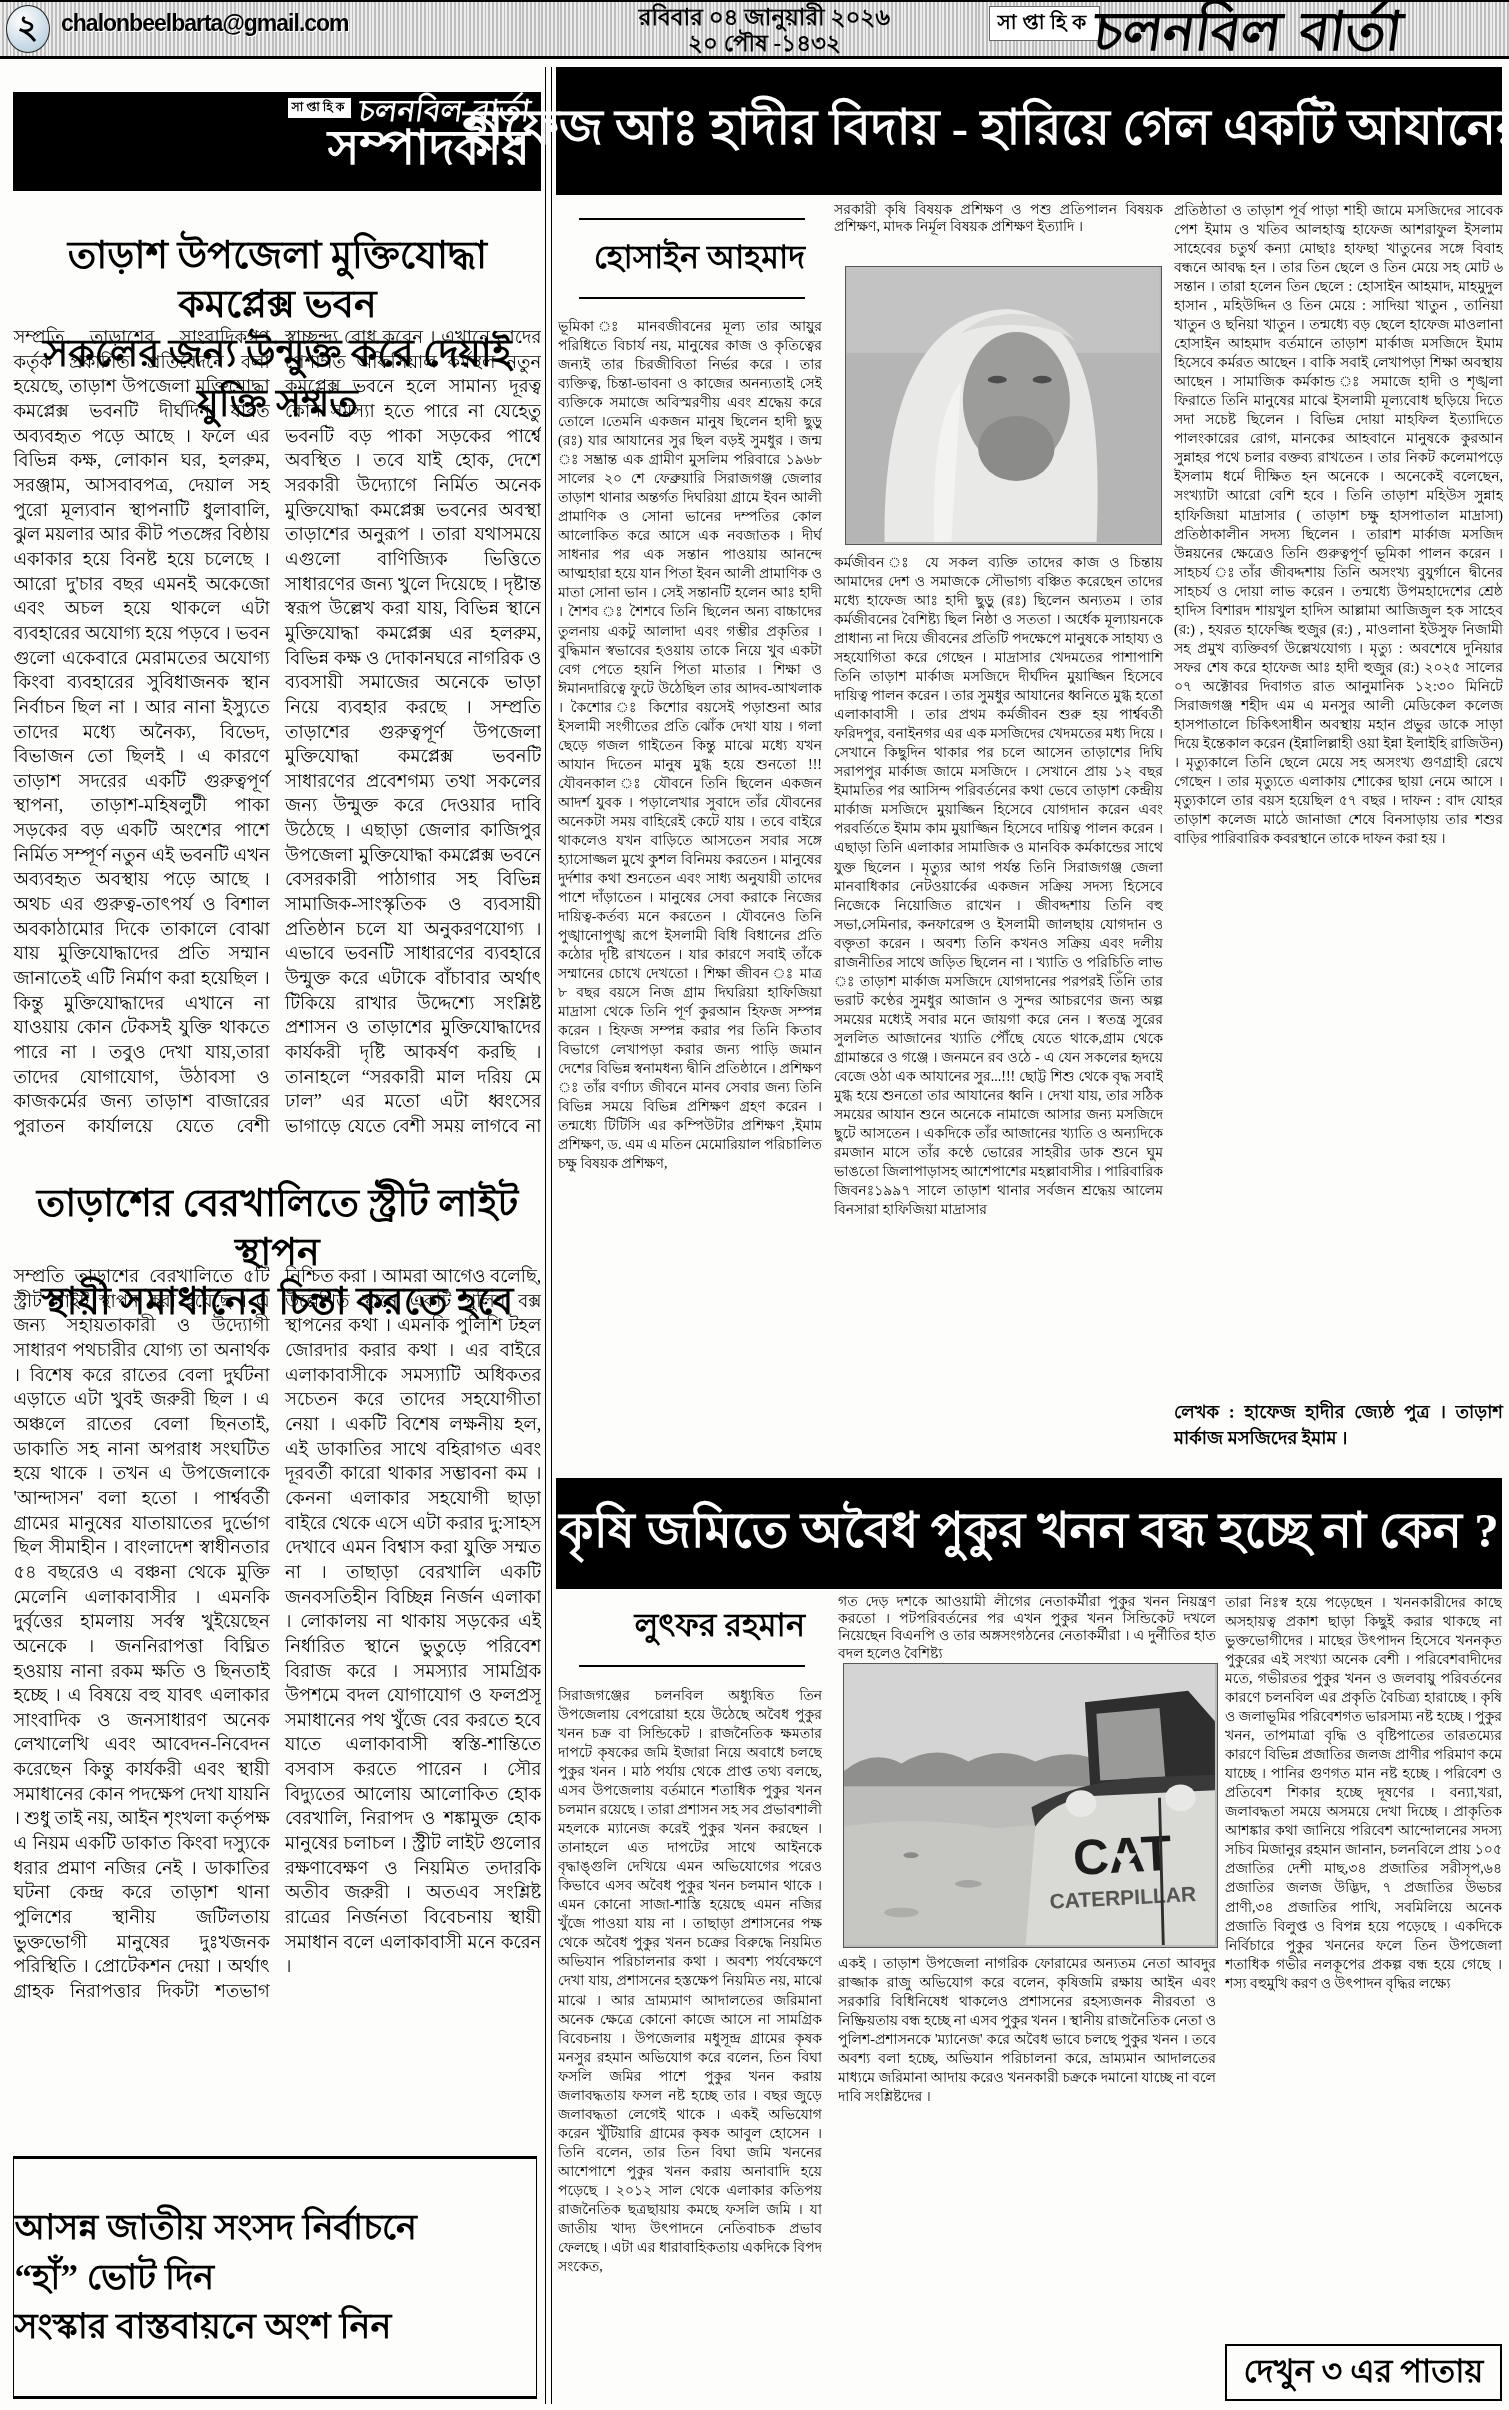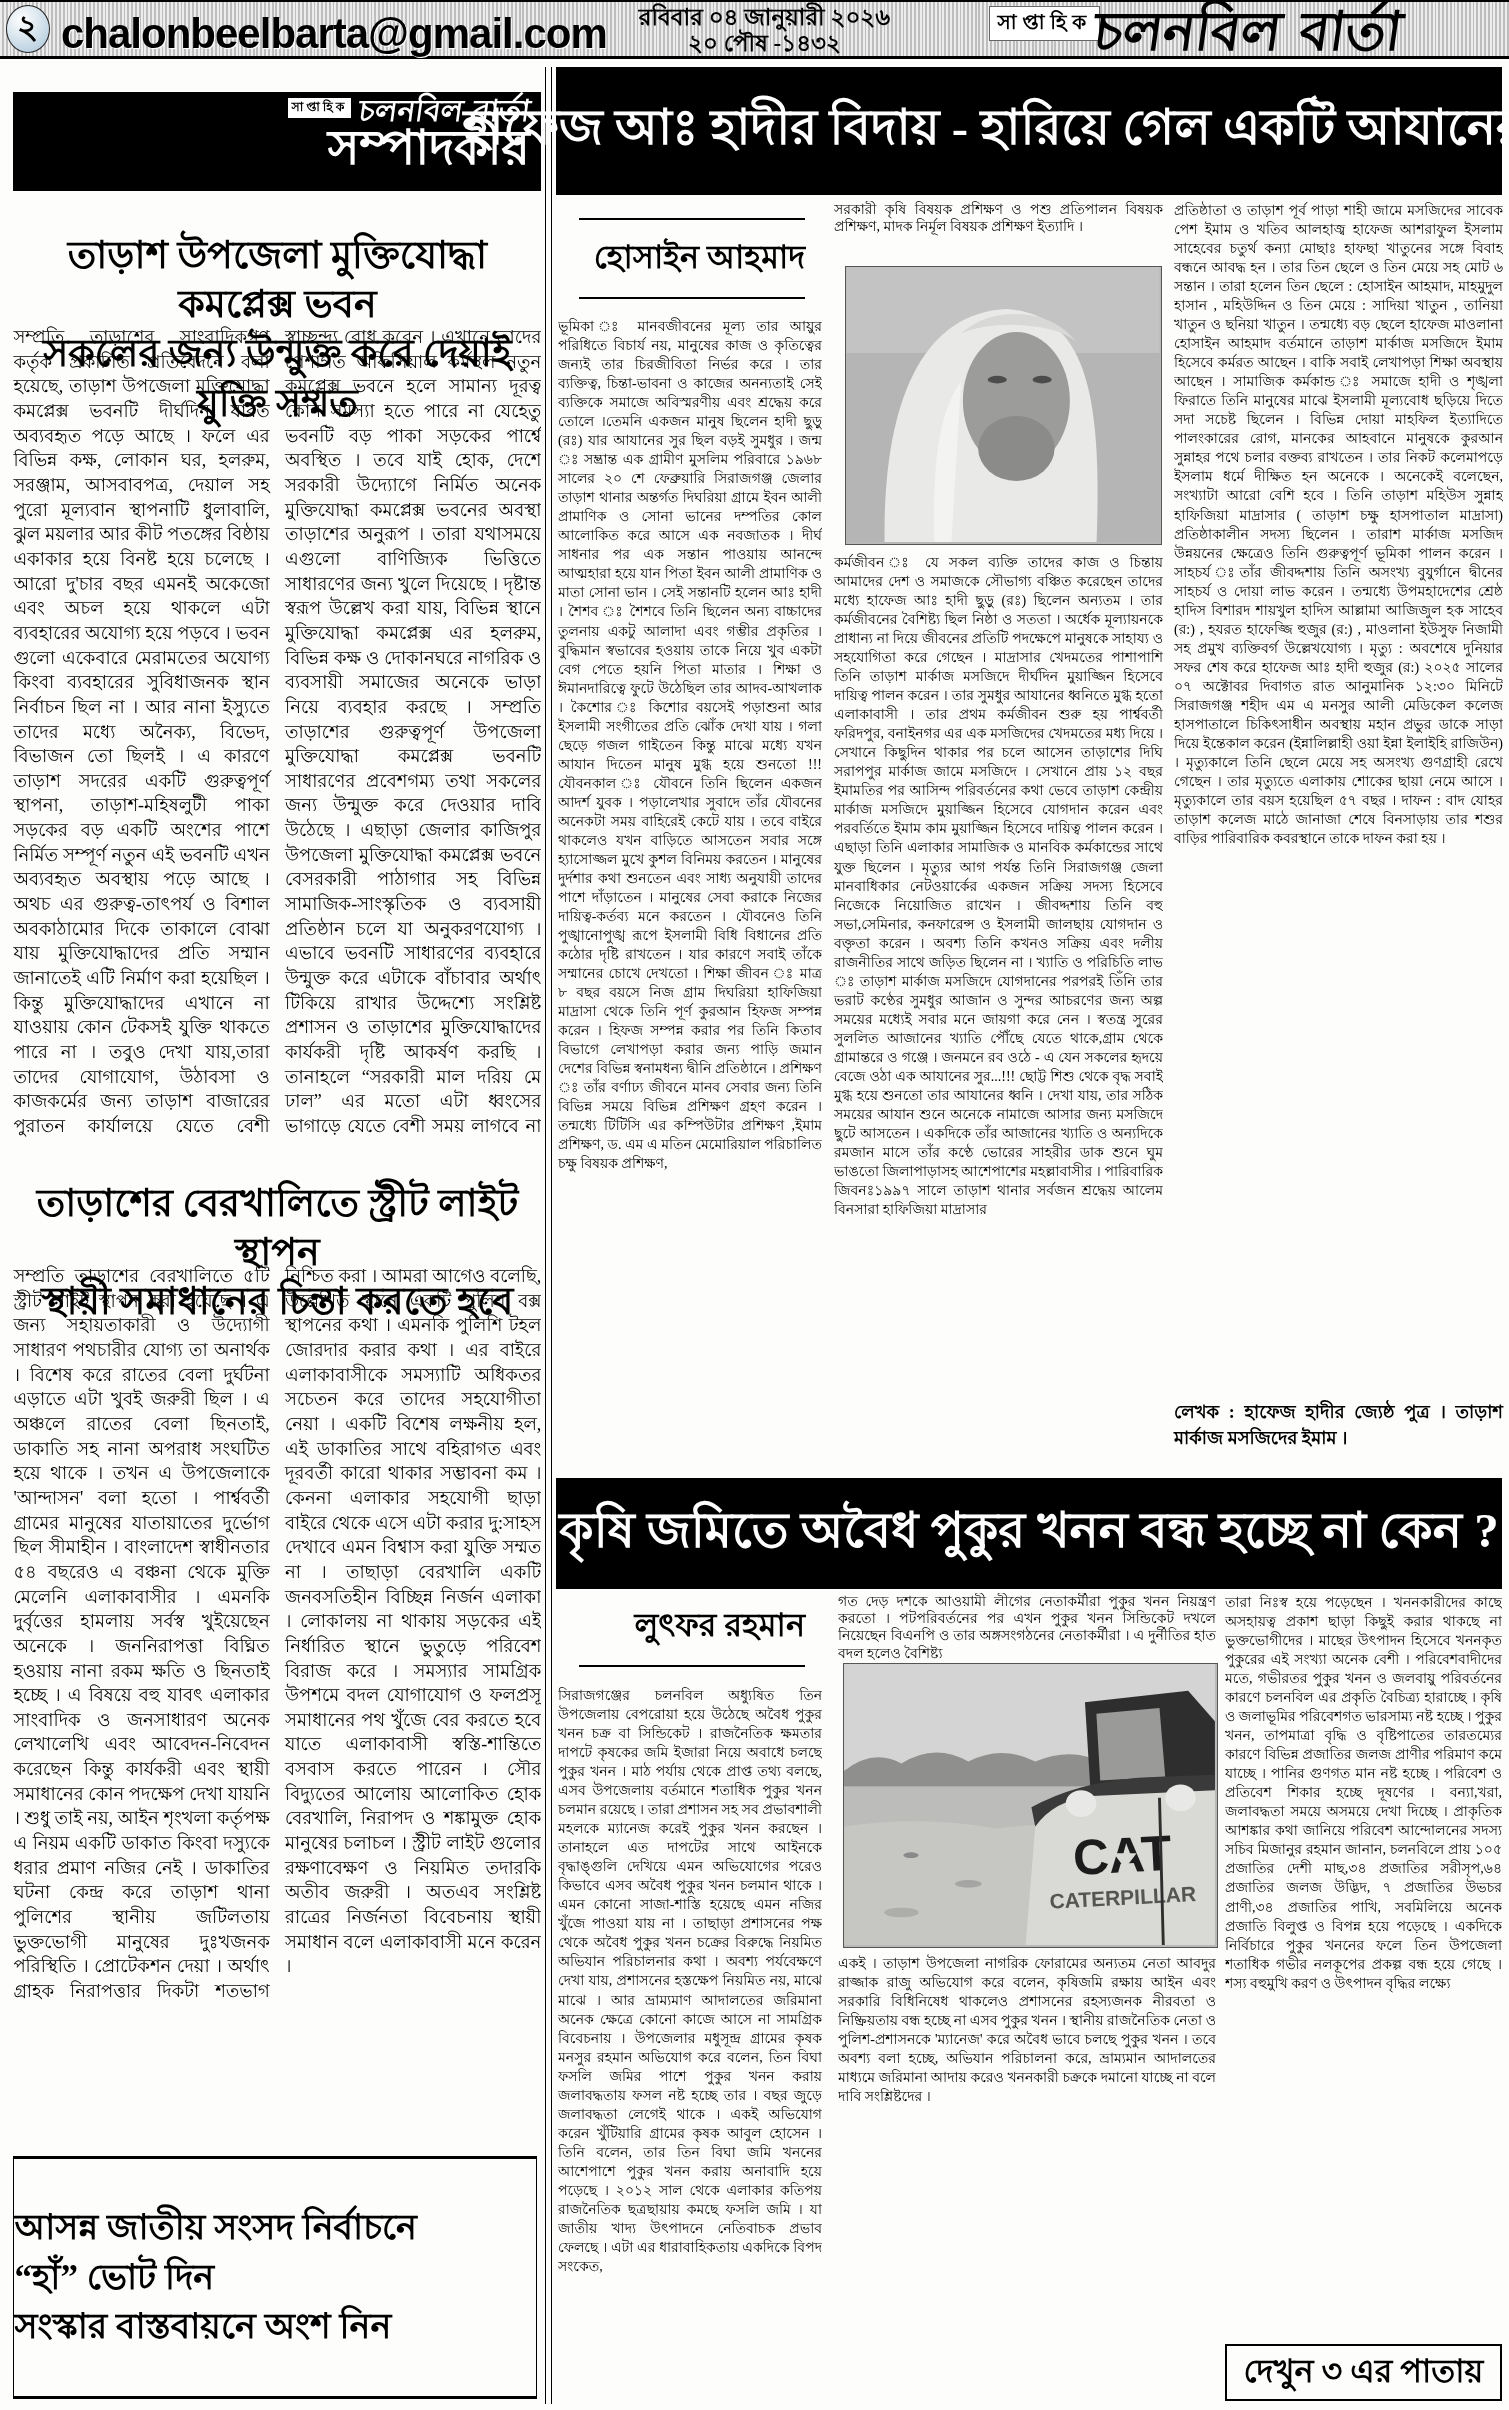--- a/index.html
+++ b/index.html
@@ -6,21 +6,21 @@
   .page{position:relative;width:1509px;height:2411px;background:#fdfdfb;color:#000;
         font-family:"Liberation Serif","DejaVu Sans",sans-serif;overflow:hidden;margin:0 auto;}
   
   .topbar{position:absolute;left:0;top:0;width:1509px;height:59px;box-sizing:border-box;
           background:repeating-linear-gradient(90deg,#ededed 0 1.9px,#bdbdbd 1.9px 3.8px);
           border-top:2.9px solid #000;border-bottom:3.8px solid #000;}
   .oval{position:absolute;left:5.7px;top:2.9px;width:44px;height:48px;border:1.9px solid #222;border-radius:50%;
         background:radial-gradient(circle at 35% 30%,#ffffff,#a8c4d8);display:flex;align-items:center;
         justify-content:center;font-size:32.5px;font-weight:bold;box-sizing:border-box;}
   .email{position:absolute;left:61px;top:7.6px;font-family:"Liberation Sans",sans-serif;font-weight:bold;
-         font-size:42px;letter-spacing:-1px;text-shadow:1px 1px 0 #fff;}
+         font-size:23px;letter-spacing:-1px;text-shadow:1px 1px 0 #fff;}
   .dateblock{position:absolute;left:621px;top:2.9px;width:287px;text-align:center;font-weight:bold;
              font-size:23px;line-height:1.15;}
   .weekly{position:absolute;left:989px;top:3.8px;background:#fff;border:1px solid #666;color:#000;
           padding:0 7.6px;font-weight:bold;font-size:20px;letter-spacing:5.7px;}
   .brandname{position:absolute;left:1094px;top:0px;width:411px;font-size:54px;font-weight:bold;
              transform:skewX(-8deg);font-family:"DejaVu Sans",sans-serif;line-height:59px;white-space:nowrap;}
   
   .ed-masthead{position:absolute;left:13.4px;top:92px;width:528px;height:99px;background:#000;color:#fff;
                box-sizing:border-box;padding:3.8px 11.5px 0 0;text-align:right;}
   .ed-weekly{display:inline-block;background:#fff;color:#000;font-size:12.4px;font-weight:bold;

